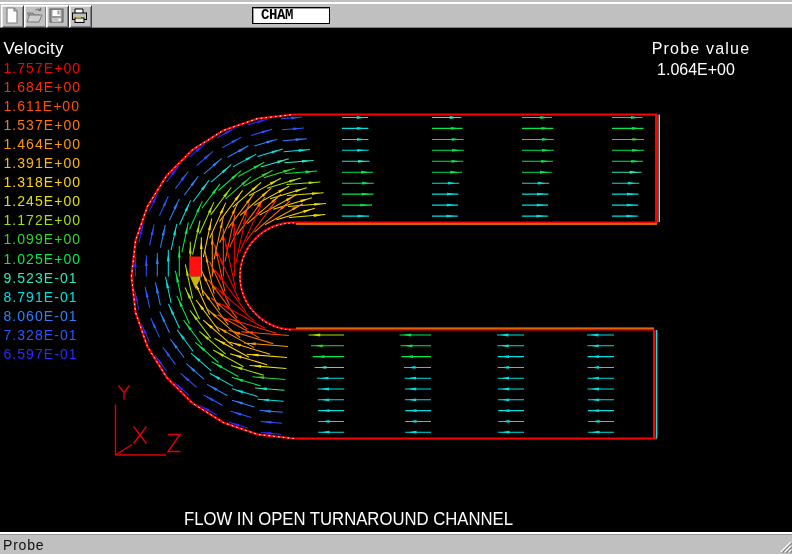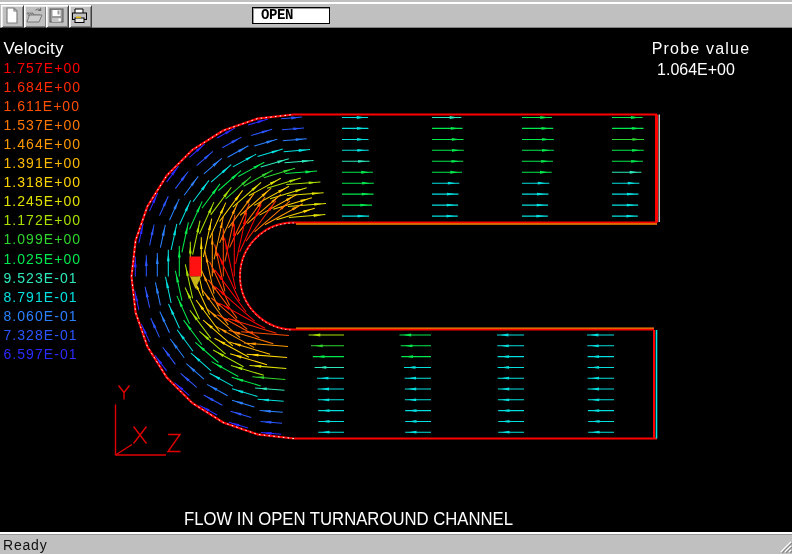--- a/index.html
+++ b/index.html
@@ -140,25 +140,25 @@
   </svg>
  </div>
  <div class="btn" style="left:68.5px">
   <svg width="19" height="19" viewBox="0 0 19 19">
    <path d="M5 7V3h8v4" fill="#fff" stroke="#000"></path>
    <rect x="2.5" y="7" width="14" height="6.5" fill="#c0c0c0" stroke="#000"></rect>
    <rect x="5" y="12" width="9" height="4.5" fill="#e8e8e8" stroke="#000"></rect>
    <rect x="6" y="10.6" width="5" height="1.6" fill="#d8b400"></rect>
   </svg>
  </div>
- <div class="fld" style="left:252px;width:77.5px;">OPEN</div>
+ <div class="fld" style="left:252px;width:77.5px;">CHAM</div>
 </div>
 <div id="sb">
  <div style="position:absolute;top:0;left:0;width:792px;height:1px;background:#9a9a9a"></div>
- <div class="txt">Ready</div>
+ <div class="txt">Probe</div>
  <svg style="position:absolute;right:0;bottom:1px" width="13" height="13">
   <g stroke-width="1.5">
    <path d="M12 2 L2 12" stroke="#fff"></path>
           <path d="M13 3 L3 13" stroke="#888"></path>
    <path d="M12 6 L6 12" stroke="#fff"></path>
           <path d="M13 7 L7 13" stroke="#888"></path>
    <path d="M12 10 L10 12" stroke="#fff"></path>
           <path d="M13 11 L11 13" stroke="#888"></path>
   </g>
  </svg>

